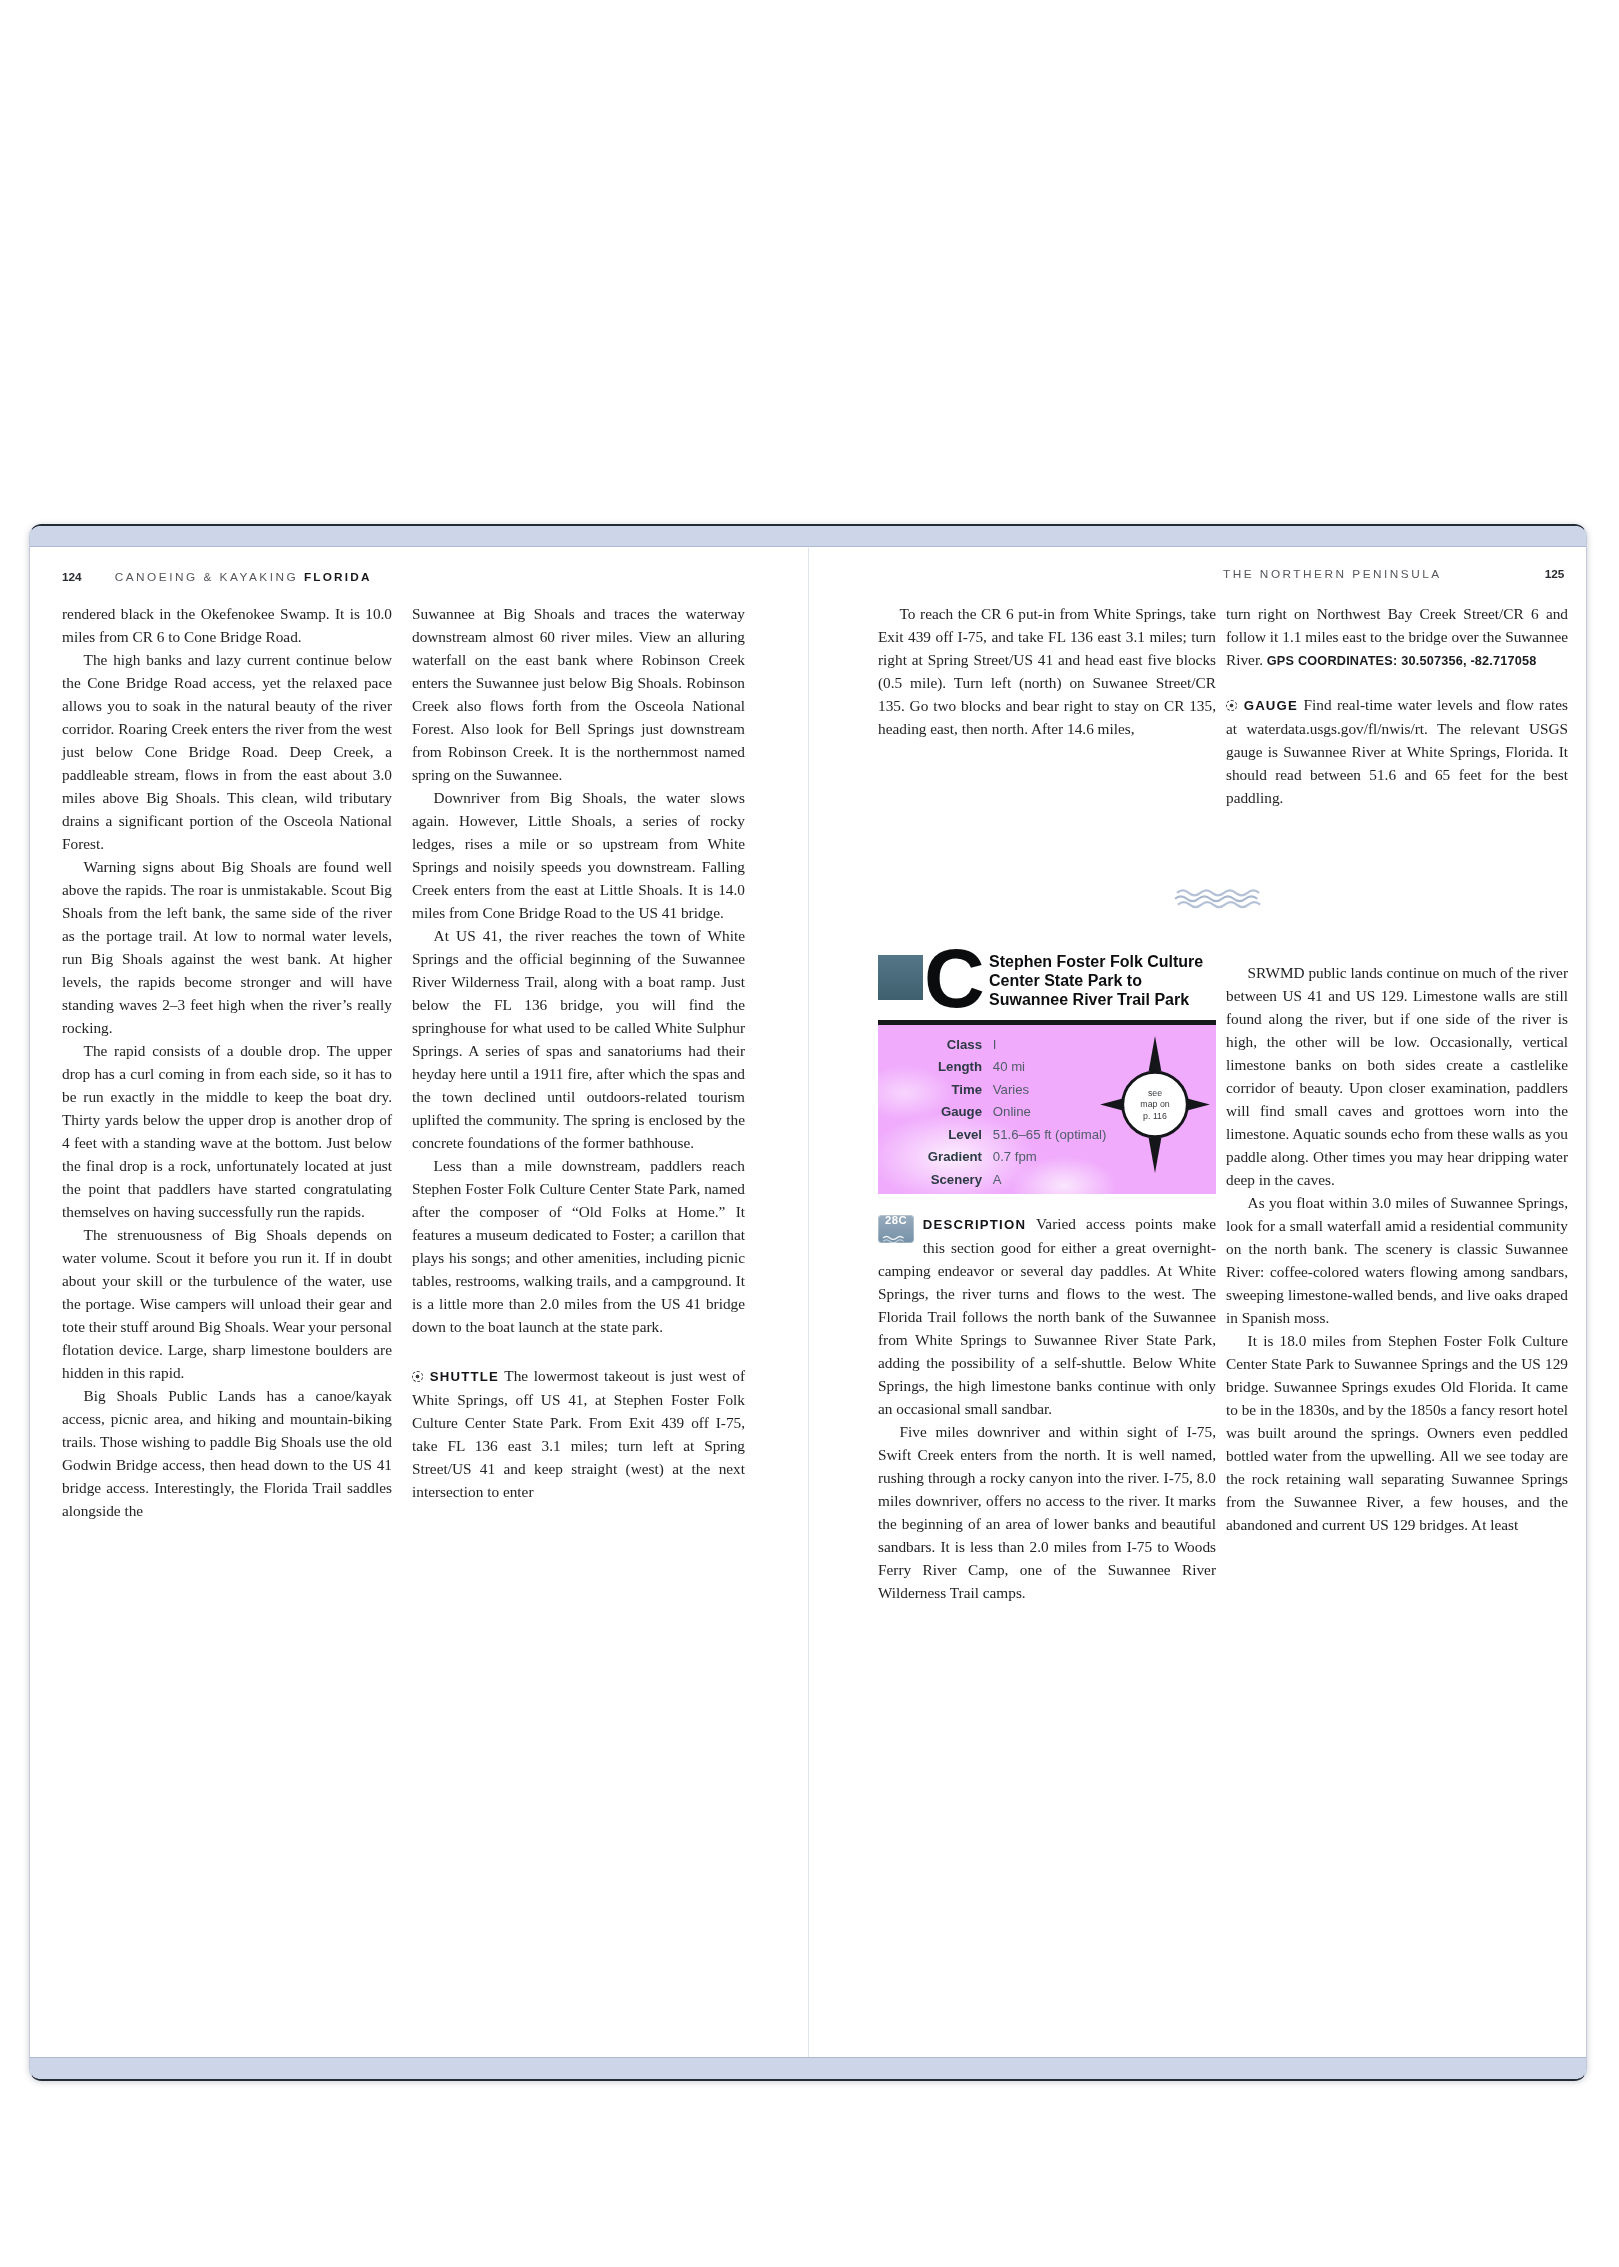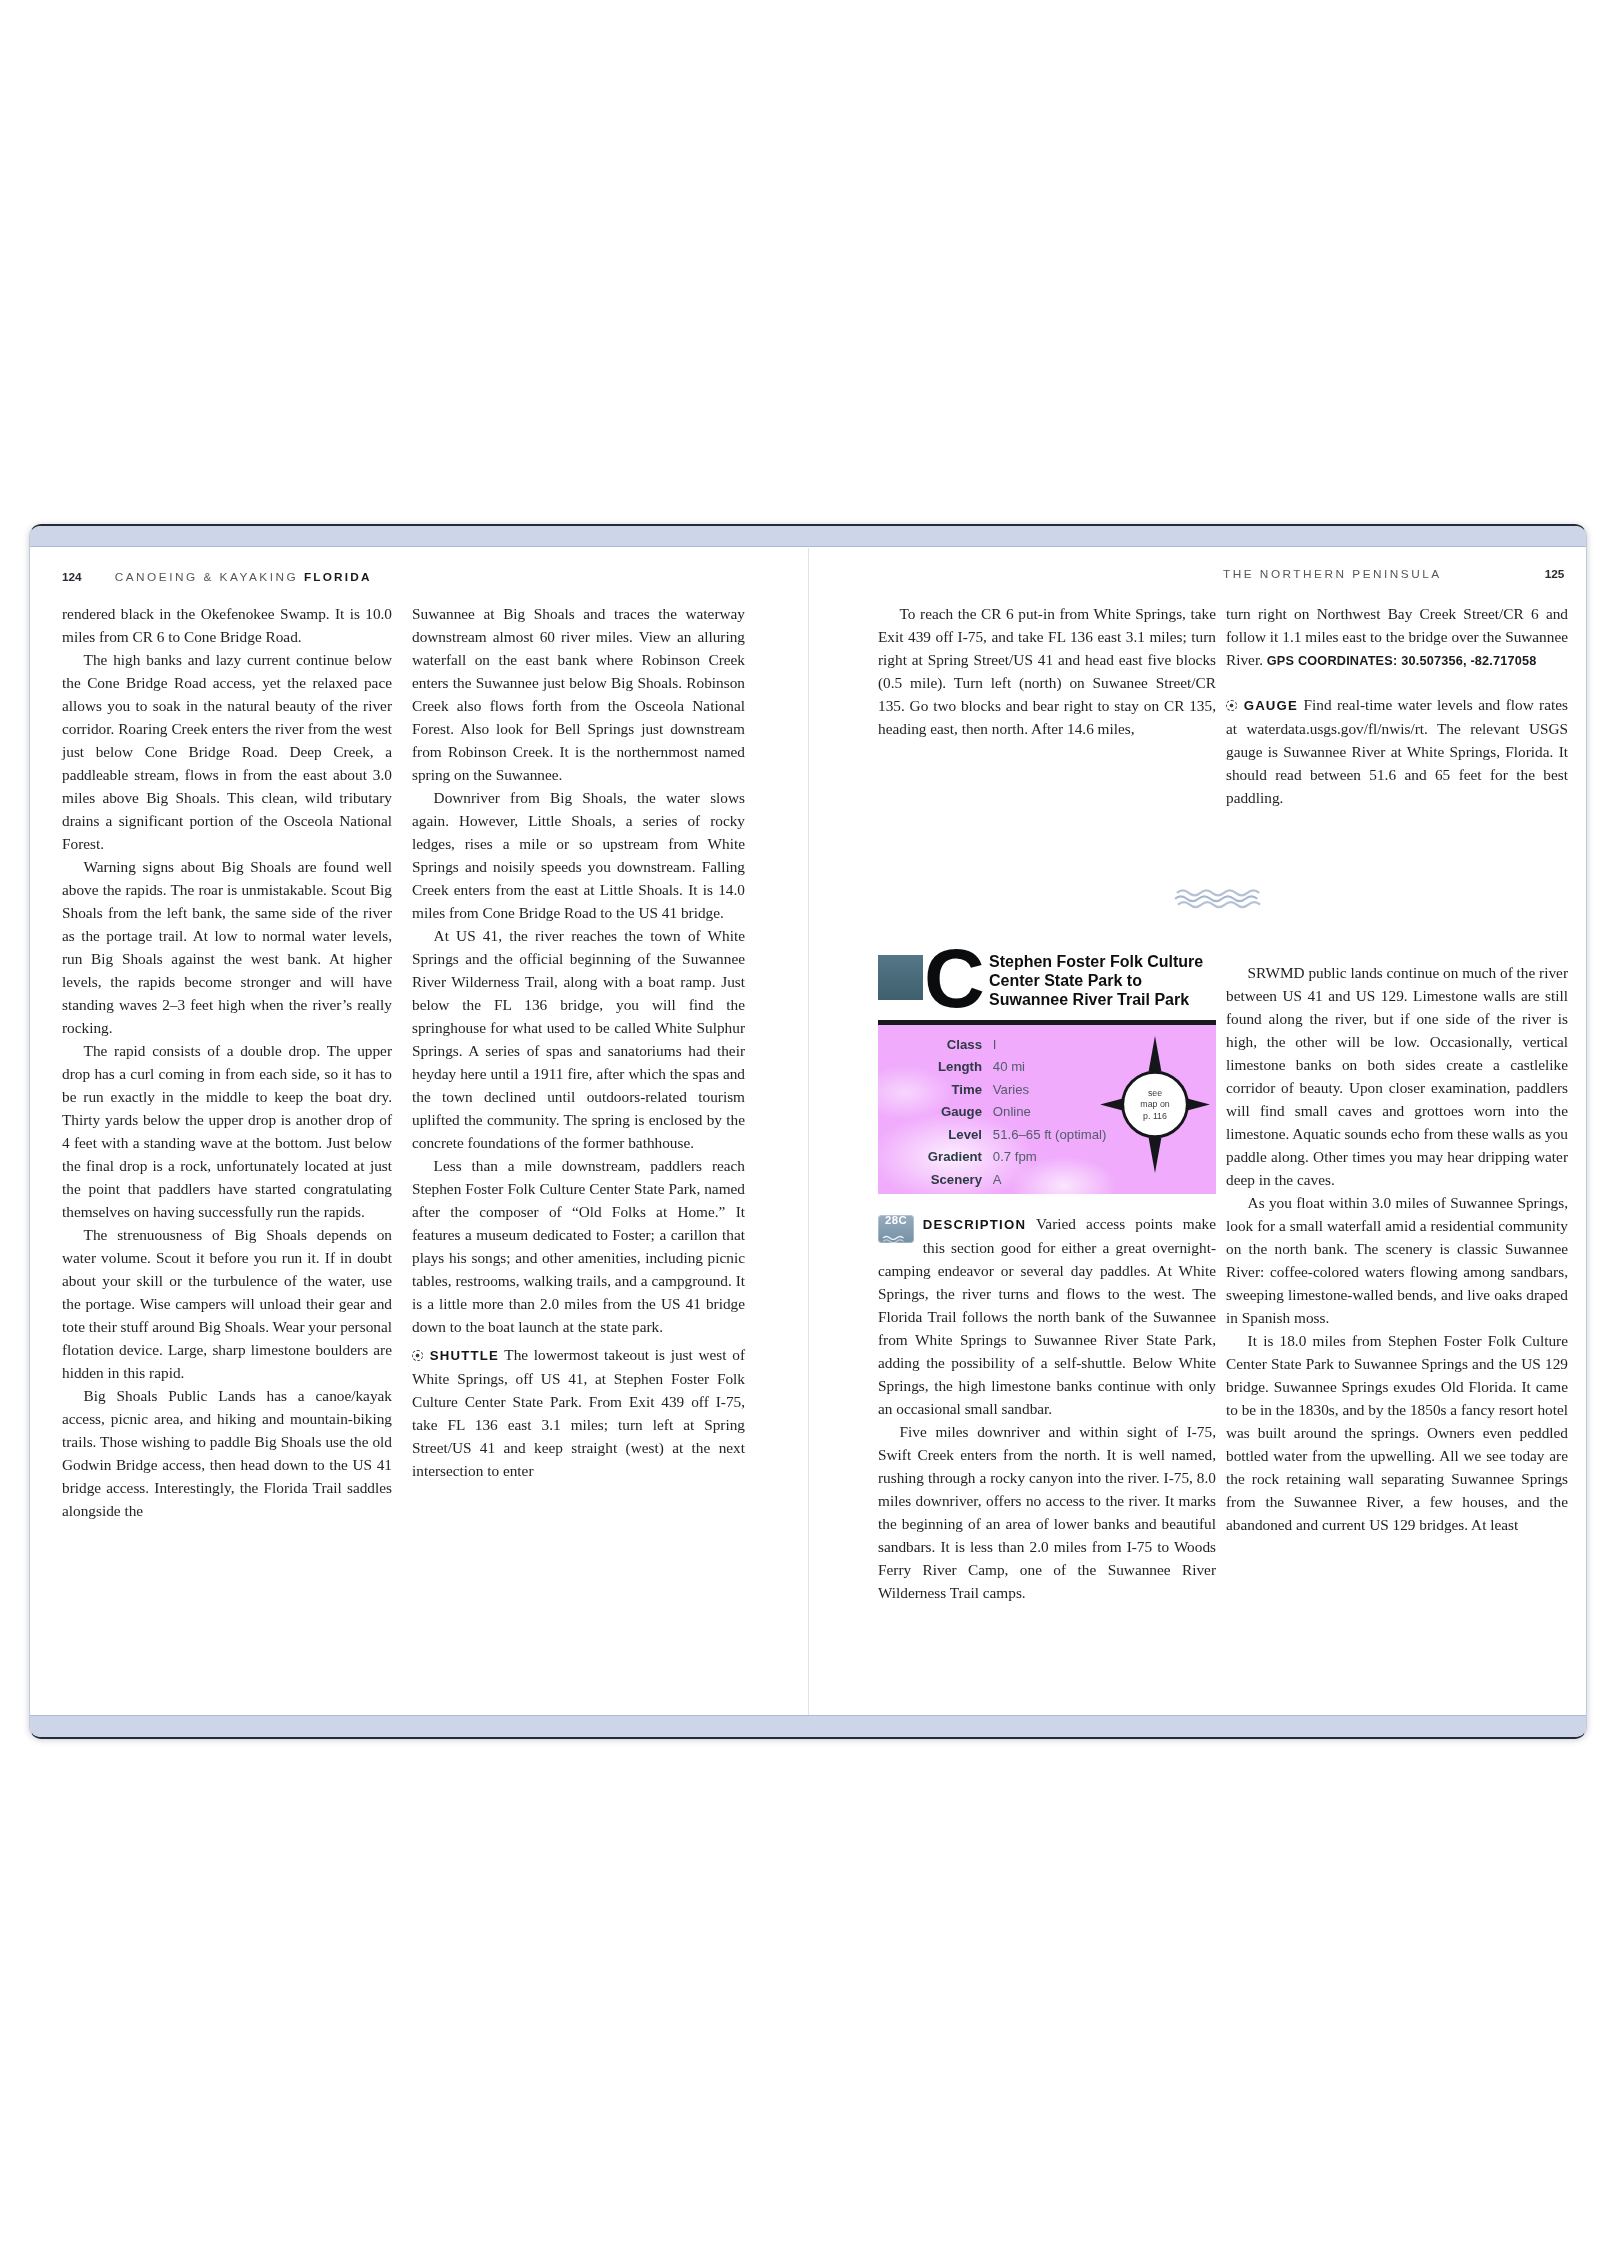--- a/index.html
+++ b/index.html
@@ -1,19 +1,19 @@
 <!DOCTYPE html>
 <html><head>
 <meta charset="utf-8">
 <style>
   * { margin:0; padding:0; box-sizing:border-box; }
   html,body { background:#ffffff; }
   body { width:1619px; height:2267px; position:relative; font-family:"Liberation Serif", serif; }
 
-  .spread { position:absolute; left:29px; top:524px; width:1558px; height:1215px;
+  .spread { position:absolute; left:29px; top:524px; width:1558px; height:1557px;
             background:#ffffff; border:1px solid #c3cadb; border-top:2.9px solid #252b36;
             border-bottom:2.9px solid #252b36; border-radius:12.7px;
             box-shadow:0 1px 5.9px rgba(40,50,80,.25); }
   .band-top { position:absolute; top:0; left:0; right:0; height:20.6px; background:#cdd6e9;
               border-bottom:1px solid #aeb9d2; border-radius:9.8px 9.8px 0 0; }
   .band-bottom { position:absolute; bottom:0; left:0; right:0; height:21.6px; background:#cdd6e9;
                  border-top:1px solid #aeb9d2; border-radius:0 0 9.8px 9.8px; }
   .gutter { position:absolute; top:21.6px; bottom:22.5px; left:778px; width:1px; background:#dfe3ed; }
 
   .runhead { font-family:"Liberation Sans", sans-serif; font-size:11.8px; letter-spacing:2.5px;
@@ -28,21 +28,21 @@
   .col { position:absolute; top:76px; }
   .lp-c1 { left:32px;  width:330px; }
   .lp-c2 { left:382px; width:333px; }
   .rp-c1-top    { position:absolute; left:848px;  top:76px;  width:338px; }
   .rp-c1-bottom { position:absolute; left:848px;  top:686px; width:338px; }
   .rp-c2-top    { position:absolute; left:1196px; top:76px;  width:342px; }
   .rp-c2-bottom { position:absolute; left:1196px; top:435px; width:342px; }
 
   .bodytext p { font-size:15.3px; line-height:23px; color:#222325; text-align:justify; }
   .bodytext p.indent { text-indent:21.6px; }
-  .gap-top { margin-top:5px; }
+  .gap-top { margin-top:26px; }
   .gap-top-sm { margin-top:19.6px; }
   .gpslab { font-family:"Liberation Sans", sans-serif; font-weight:700; font-size:12.7px;
             letter-spacing:0.2px; color:#1b1c1f; }
   .seclab { font-family:"Liberation Sans", sans-serif; font-weight:700; font-size:13.2px;
             letter-spacing:1.2px; color:#141518; }
   .ding { display:inline-block; width:10.8px; height:10.8px; border:1.5px dashed #3c3e41;
           border-radius:50%; margin-right:6.9px; vertical-align:-1px;
           background:radial-gradient(circle,#3c3e41 1.6px,transparent 2.2px); }
 
   .divider { position:absolute; left:1144px; top:361px; }

